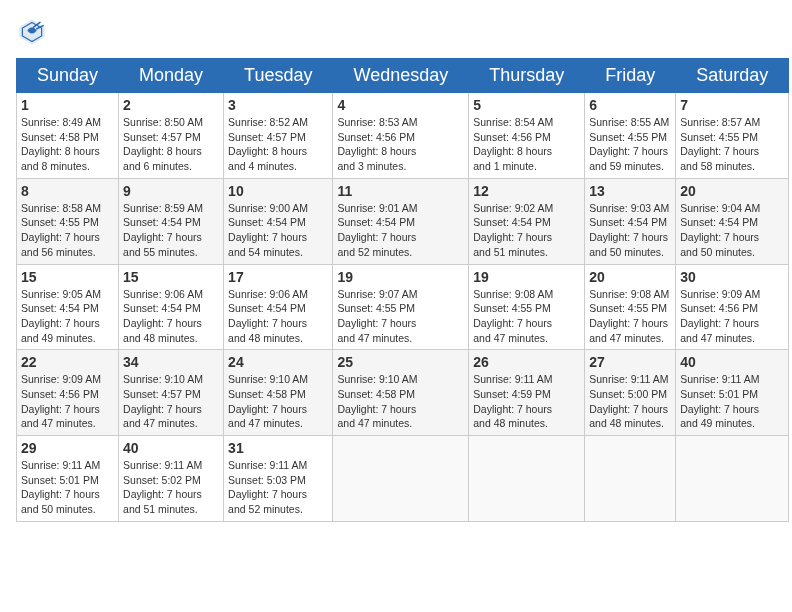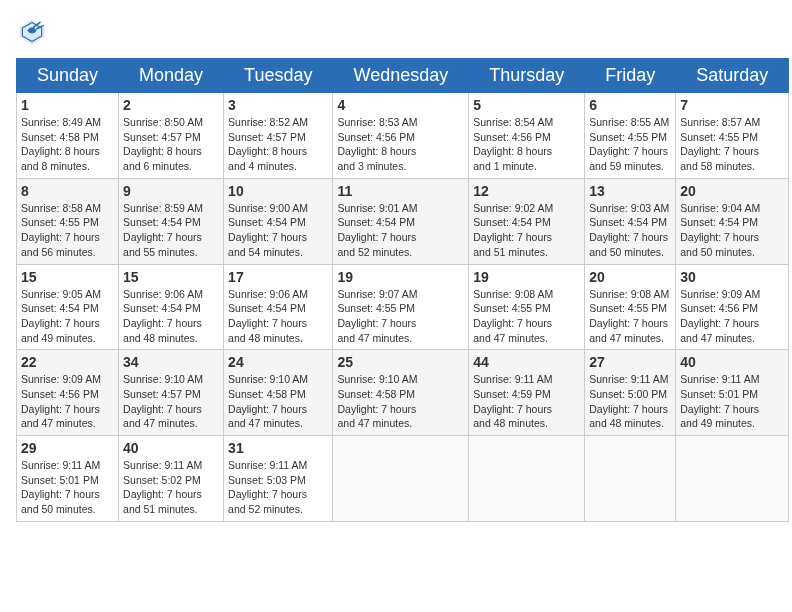--- a/index.html
+++ b/index.html
@@ -215,21 +215,21 @@
         </td>
         <td>
           <div class="day-number">24</div>
           <div class="day-info">Sunrise: 9:10 AM<br>Sunset: 4:58 PM<br>Daylight: 7 hours<br>and 47 minutes.</div>
         </td>
         <td>
           <div class="day-number">25</div>
           <div class="day-info">Sunrise: 9:10 AM<br>Sunset: 4:58 PM<br>Daylight: 7 hours<br>and 47 minutes.</div>
         </td>
         <td>
-          <div class="day-number">44</div>
+          <div class="day-number">26</div>
           <div class="day-info">Sunrise: 9:11 AM<br>Sunset: 4:59 PM<br>Daylight: 7 hours<br>and 48 minutes.</div>
         </td>
         <td>
           <div class="day-number">27</div>
           <div class="day-info">Sunrise: 9:11 AM<br>Sunset: 5:00 PM<br>Daylight: 7 hours<br>and 48 minutes.</div>
         </td>
         <td>
           <div class="day-number">40</div>
           <div class="day-info">Sunrise: 9:11 AM<br>Sunset: 5:01 PM<br>Daylight: 7 hours<br>and 49 minutes.</div>
         </td>

